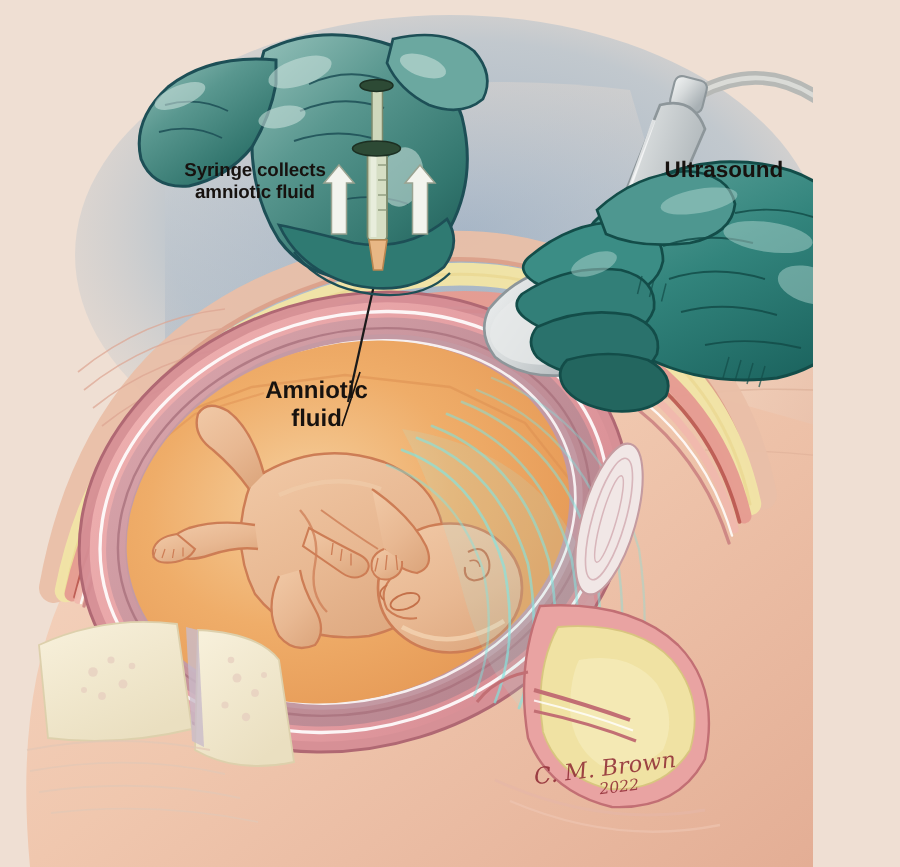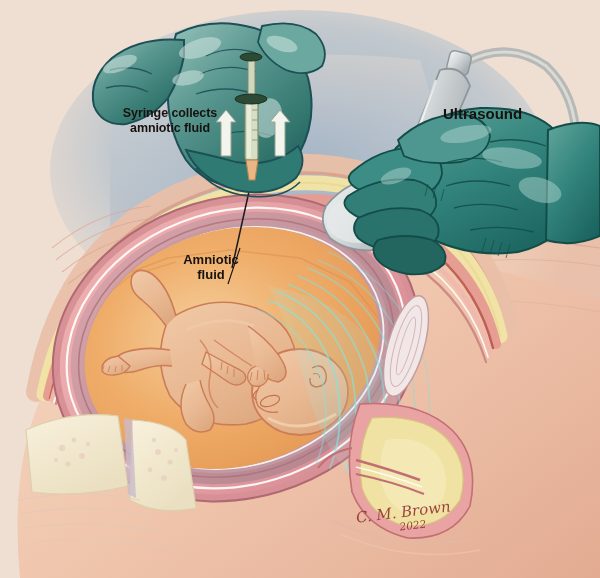--- a/index.html
+++ b/index.html
@@ -6,24 +6,25 @@
   html, body {
     margin: 0;
     padding: 0;
     background: #efdfd3;
   }
   body {
     font-family: "Liberation Sans", sans-serif;
   }
   #illustration-root {
     position: relative;
-    width: 600px;
+    width: 508px;
     height: 578px;
     overflow: hidden;
     background: #efdfd3;
+    padding-left: 34px;
   }
   #scene-svg {
     position: absolute;
     left: 0;
     top: 0;
     width: 600px;
     height: 578px;
     display: block;
   }
   .callout {
@@ -48,21 +49,21 @@
     left: 443px;
     top: 105px;
     width: 120px;
     font-size: 15px;
     text-align: left;
   }
   #label-amniotic {
     left: 163px;
     top: 252px;
     width: 96px;
-    font-size: 13px;
+    font-size: 16px;
   }
   #signature {
     position: absolute;
     left: 349px;
     top: 505px;
     width: 110px;
     color: #8f2933;
     font-family: "DejaVu Serif", serif;
     font-style: italic;
     font-size: 15px;

